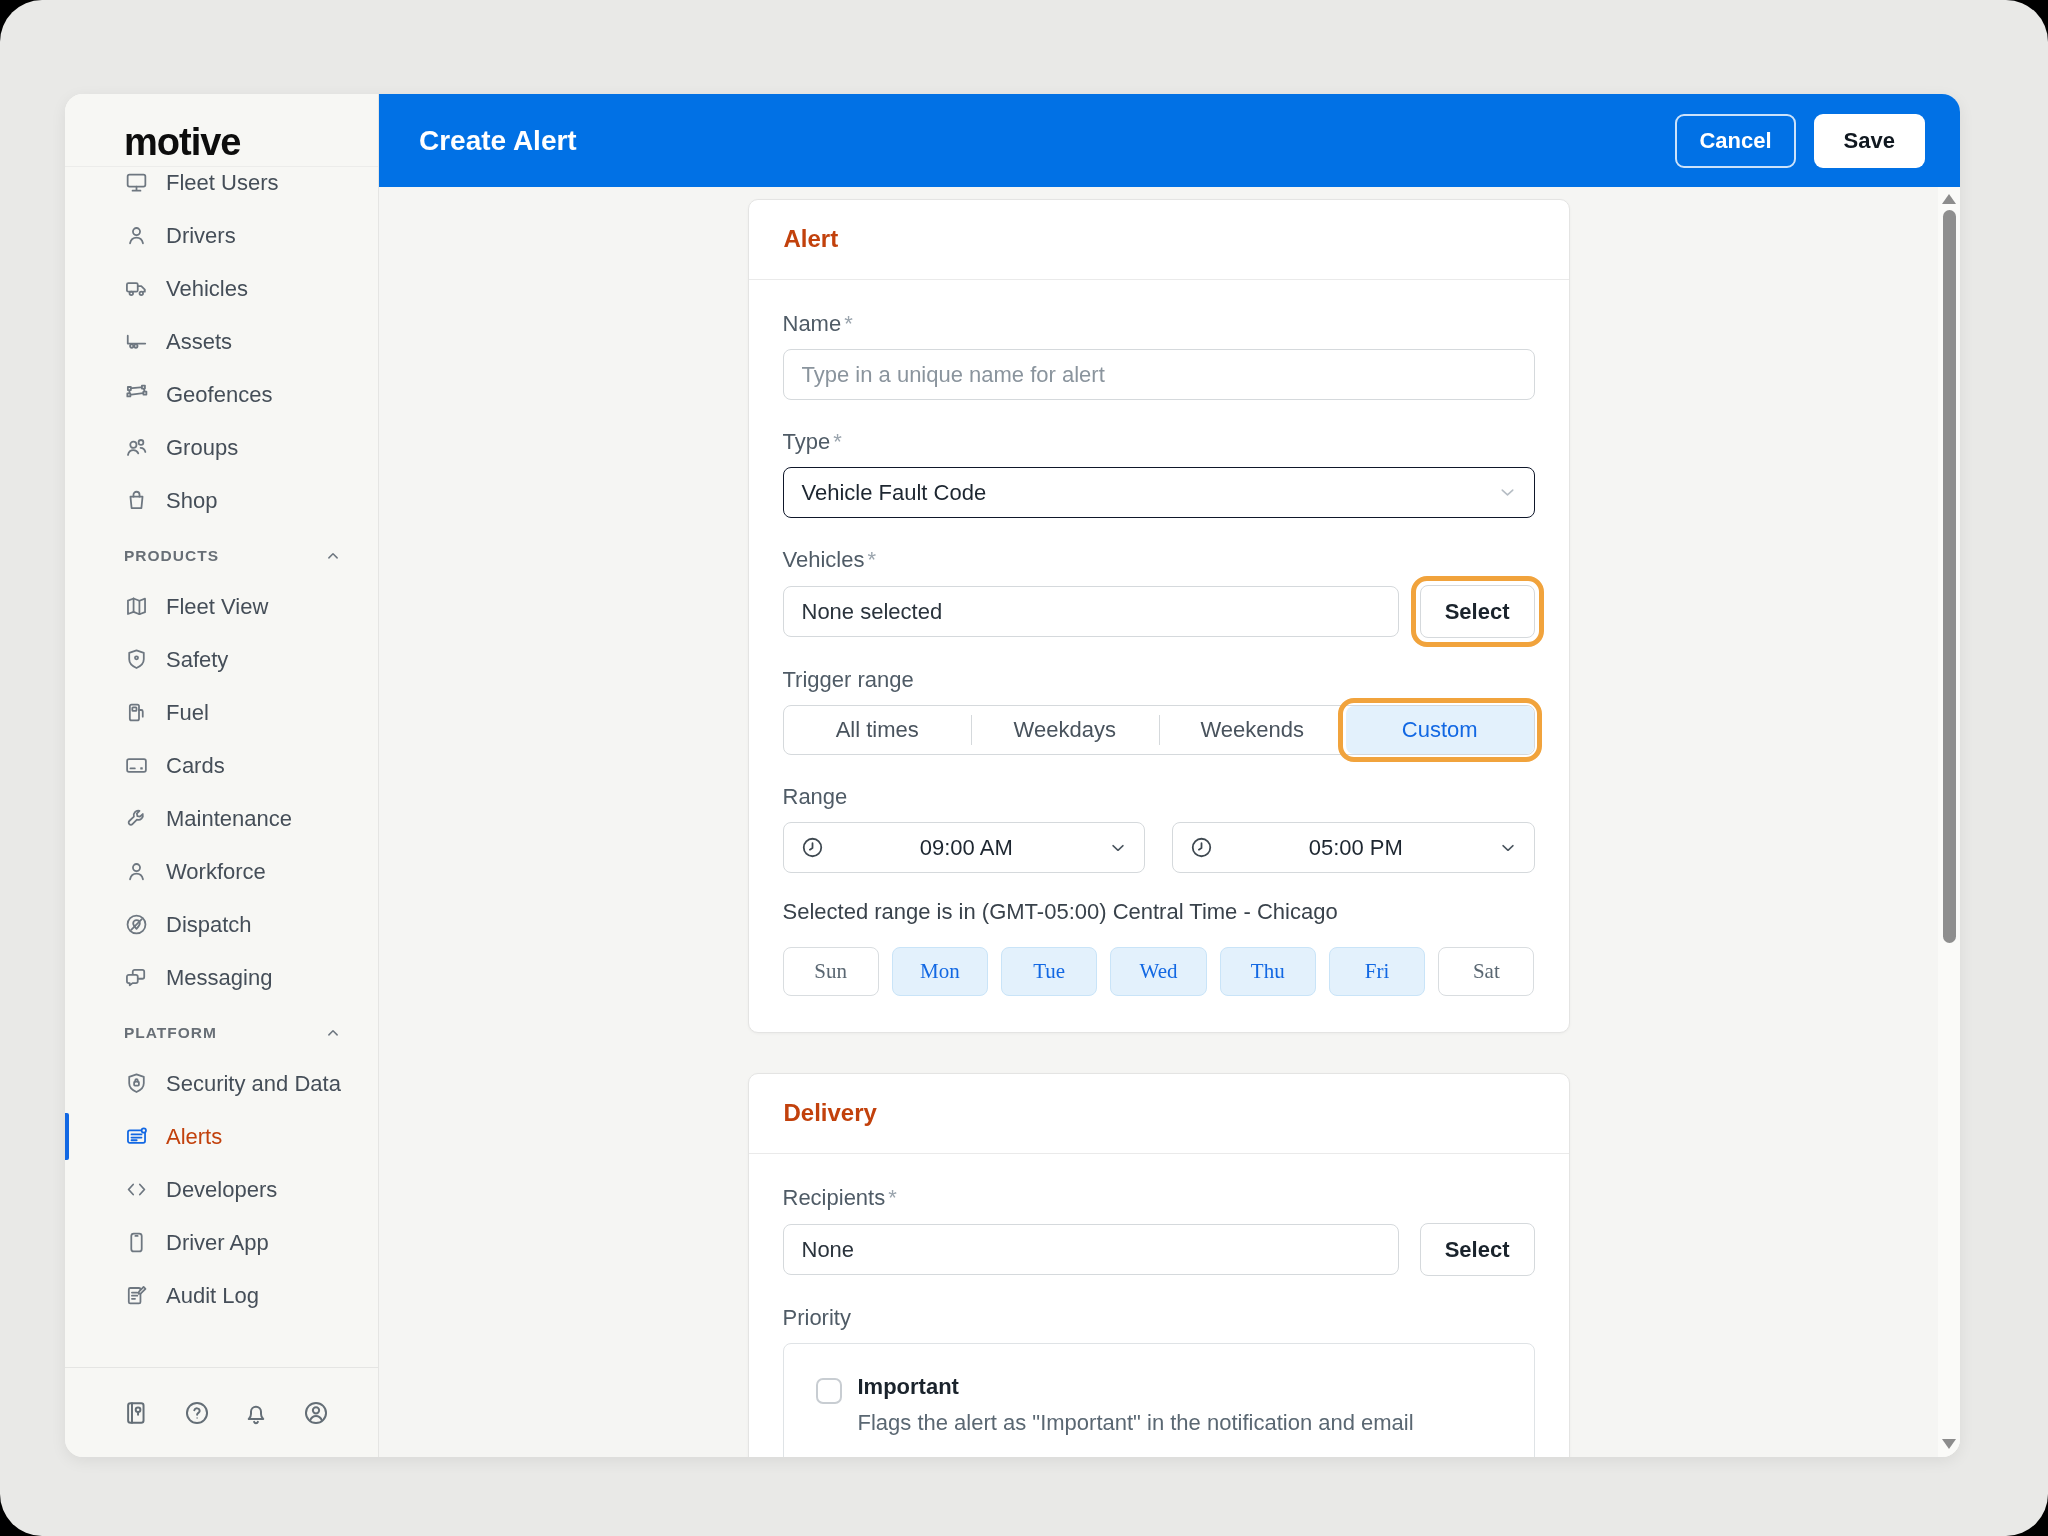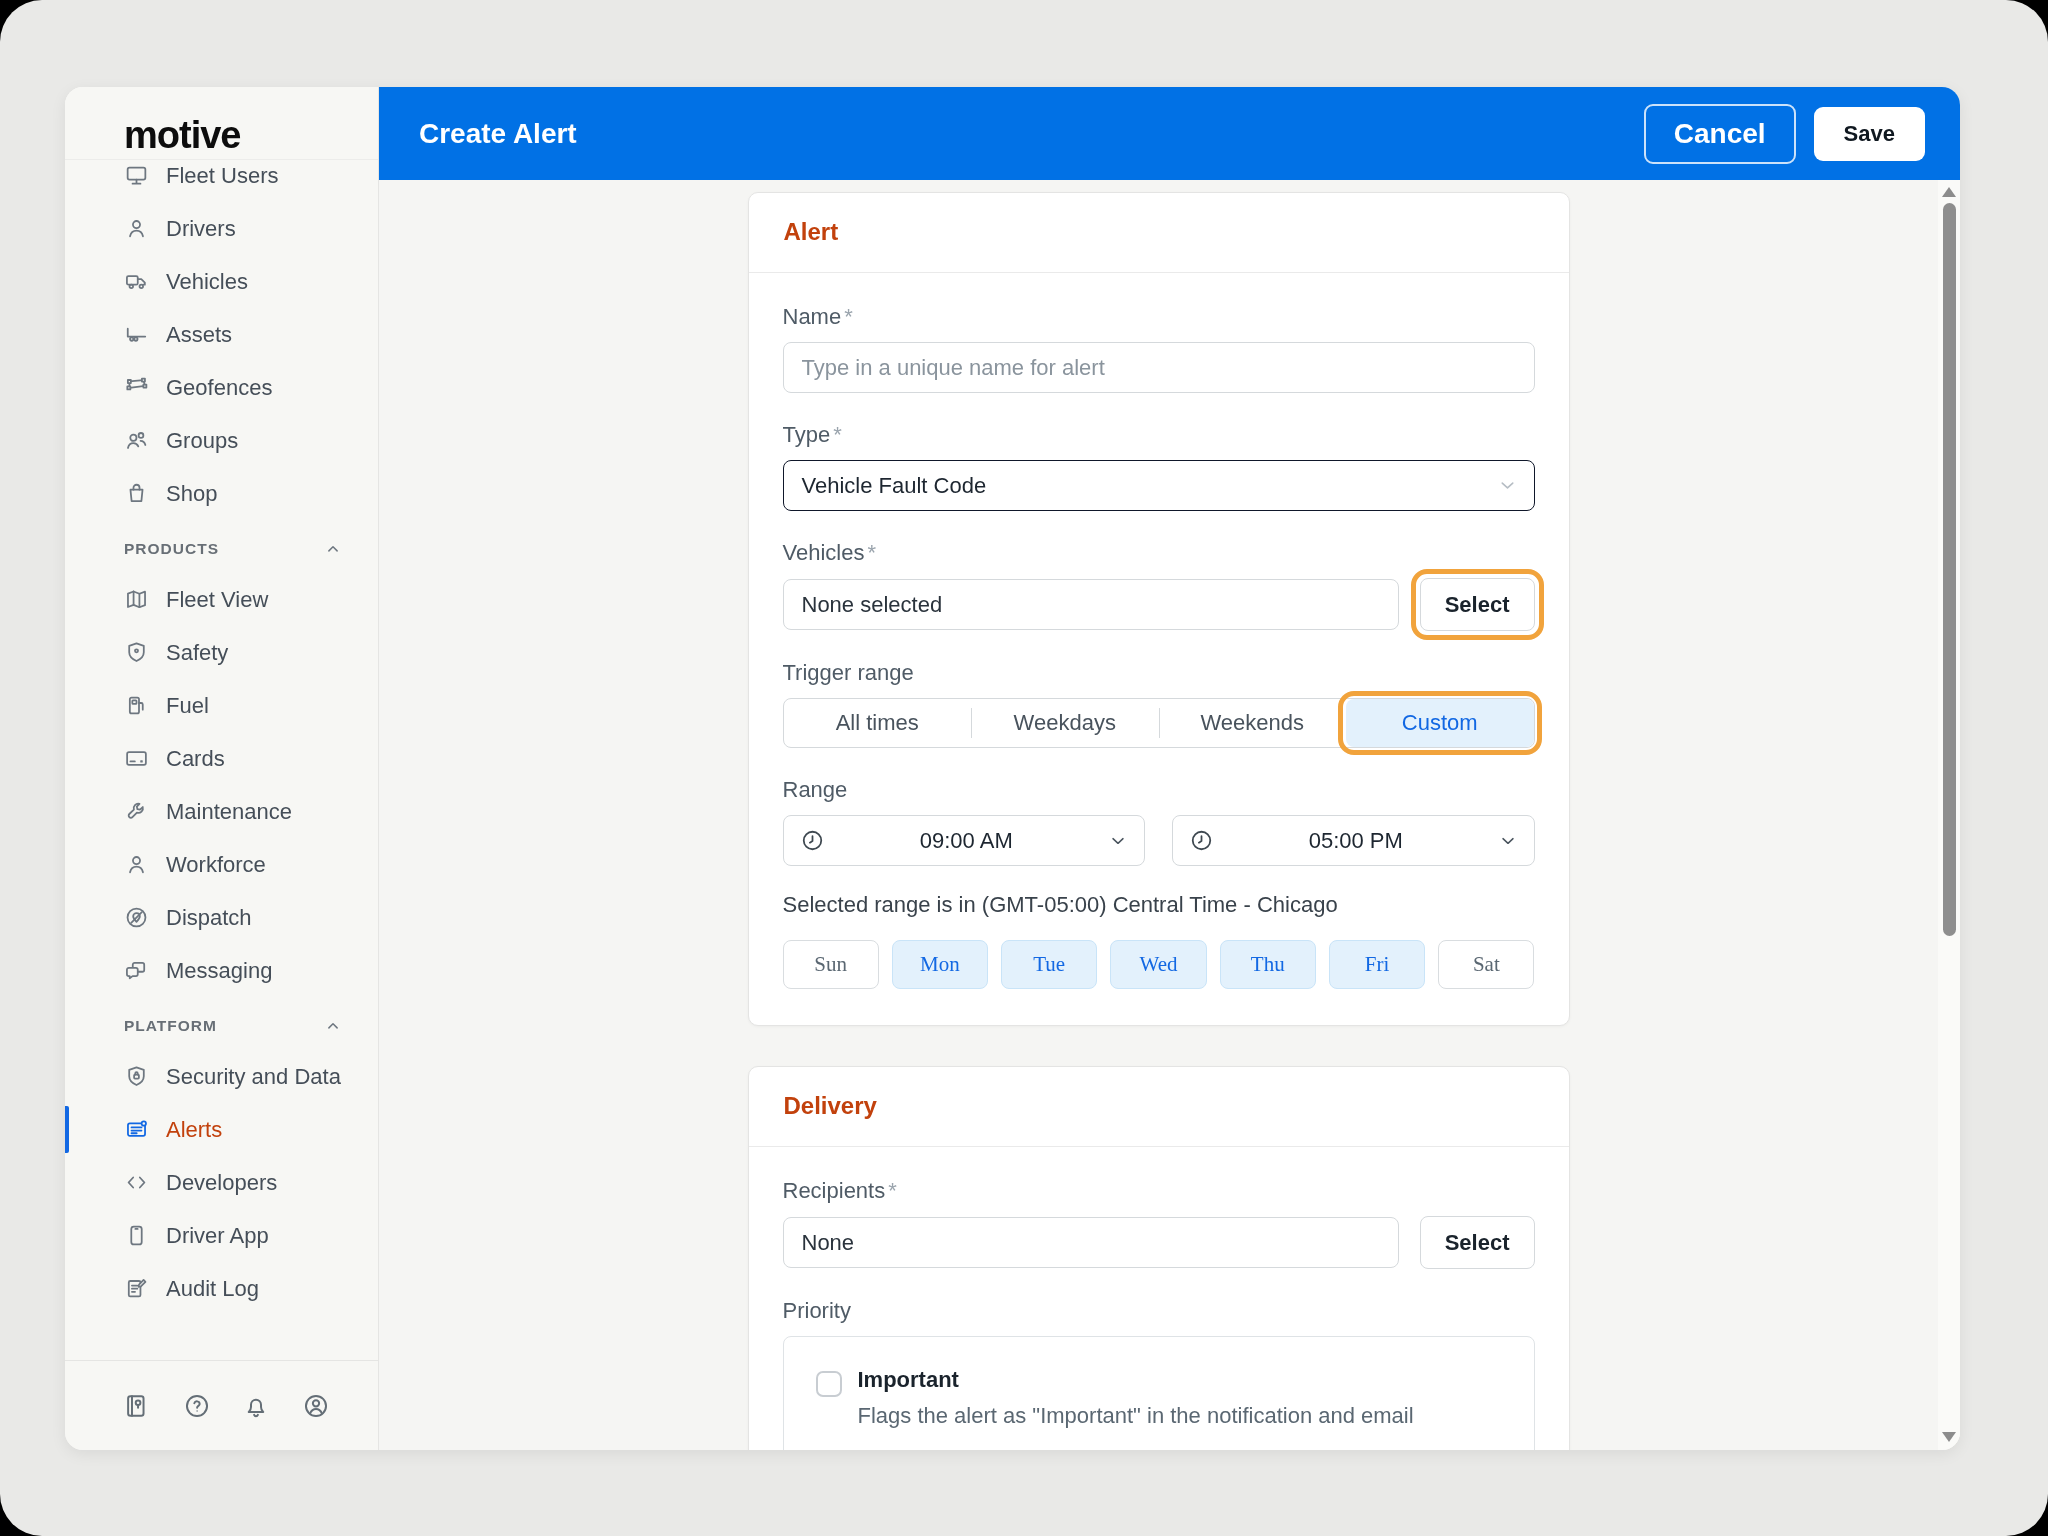--- a/index.html
+++ b/index.html
@@ -1,21 +1,21 @@
 <!DOCTYPE html>
 <html><head>
 <meta charset="utf-8">
 <style>
   * { box-sizing: border-box; }
   html,body { margin:0; padding:0; width:2048px; height:1536px; background:#000; overflow:hidden;
     font-family:"Liberation Sans","DejaVu Sans",sans-serif; }
   .screen { position:absolute; inset:0; background:#E9E9E7; border-radius:42px; overflow:hidden; }
 
   
-  .app-window { position:absolute; left:65px; top:87px; width:1895px; height:1363px;
+  .app-window { position:absolute; left:65px; top:94px; width:1895px; height:1363px;
     background:#F5F5F3; border-radius:18px; overflow:hidden; display:flex;
     box-shadow:0 4px 16px rgba(0,0,0,.07); }
 
   
   .sidebar { width:314px; flex-shrink:0; background:#F7F7F4; border-right:1px solid #E5E5E3;
     display:flex; flex-direction:column; }
   .logo-row { height:73px; flex-shrink:0; display:flex; align-items:flex-end; padding:0 0 2px 59px;
     border-bottom:1px solid #ECECEA; position:relative; z-index:2; background:#F7F7F4; }
   .logo { font-size:38px; font-weight:800; color:#0D0D0D; letter-spacing:-1px; }
   .nav { flex:1; overflow:hidden; }
@@ -38,21 +38,21 @@
   .footer-icon { cursor:pointer; display:flex; }
   .footer-icon svg { width:28px; height:28px; stroke:#646E76; fill:none; stroke-width:1.7;
     stroke-linecap:round; stroke-linejoin:round; }
 
   
   .right-col { flex:1; display:flex; flex-direction:column; min-width:0; }
   .topbar { height:93px; flex-shrink:0; background:#0171E5; display:flex; align-items:center;
     padding:0 35px 0 40px; }
   .topbar h1 { margin:0; flex:1; font-size:28px; font-weight:700; color:#FFFFFF; }
   .btn-cancel { background:transparent; border:2px solid rgba(255,255,255,.8); color:#fff;
-    font-family:inherit; font-size:28px; font-weight:700; padding:12px 28px; border-radius:9px;
+    font-family:inherit; font-size:22px; font-weight:700; padding:12px 22px; border-radius:9px;
     margin-right:18px; cursor:pointer; }
   .btn-save { background:#fff; border:none; color:#101820; font-family:inherit; font-size:22px;
     font-weight:700; padding:14px 30px; border-radius:9px; cursor:pointer; }
 
   .body-area { flex:1; display:flex; min-height:0; background:#F5F5F3; }
   .content { flex:1; overflow:hidden; display:flex; flex-direction:column; align-items:center; }
 
   
   .card { width:822px; background:#fff; border:1px solid #E4E4E3; border-radius:10px;
     box-shadow:0 1px 3px rgba(0,0,0,.04); flex-shrink:0; }

